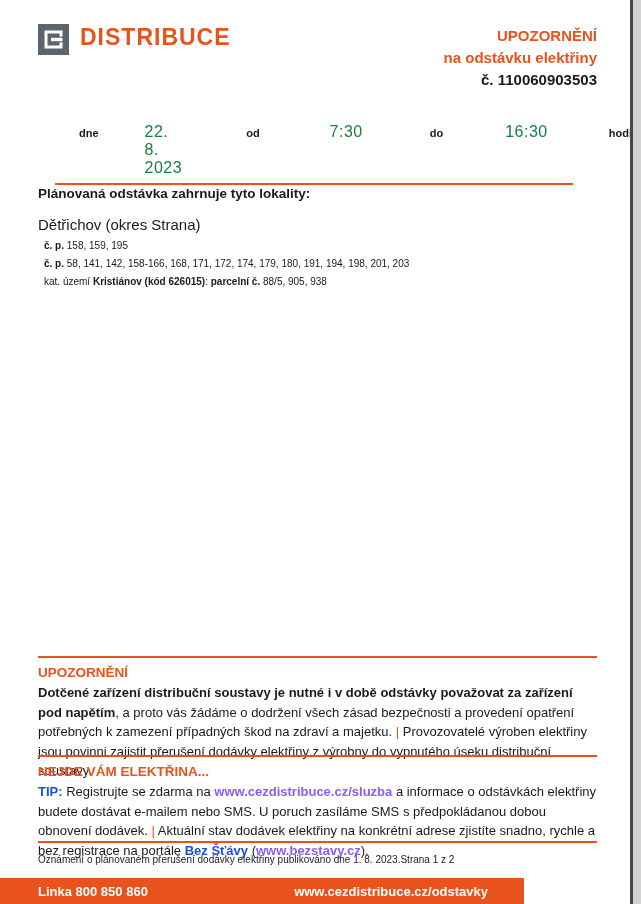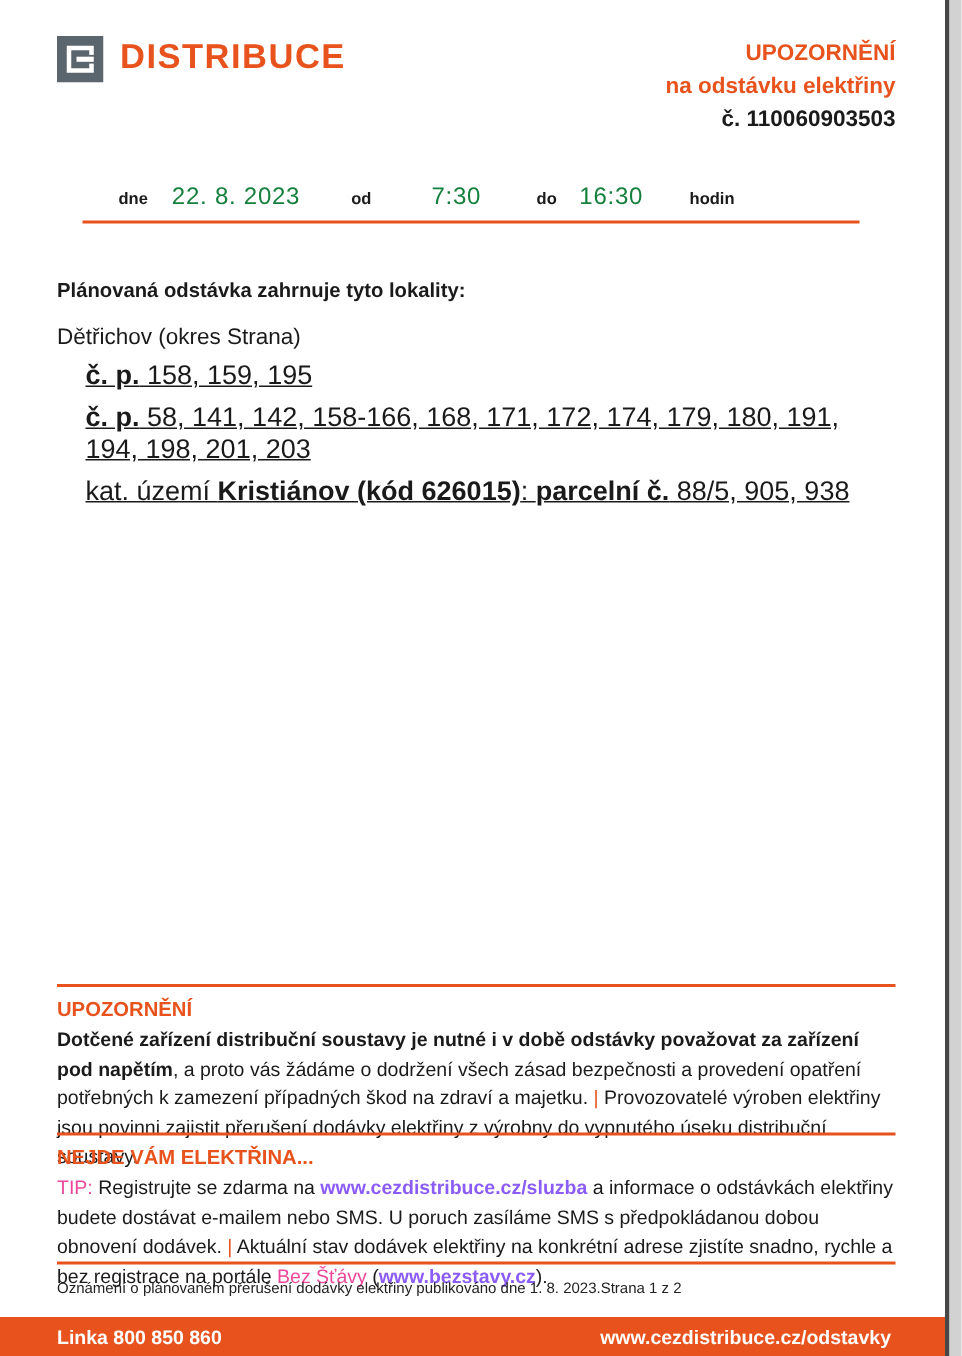--- a/index.html
+++ b/index.html
@@ -16,49 +16,49 @@
   
   .brand{position:absolute;top:24px;left:38px;display:flex;align-items:flex-start;}
   .logo-svg{width:31px;height:31px;display:block;}
   .wordmark{margin-left:11px;font-size:23px;font-weight:bold;color:#e8531d;letter-spacing:1px;}
   .header-right{position:absolute;top:25px;right:33px;text-align:right;
     font-size:15px;font-weight:bold;line-height:22px;}
   .header-right .orange{color:#e8531d;}
 
   
   .schedule{position:absolute;top:123px;left:55px;width:518px;
-    display:flex;align-items:baseline;border-bottom:2px solid #e8531d;padding-bottom:6px;}
+    display:flex;align-items:baseline;border-bottom:2px solid #e8531d;padding-bottom:6px;gap:30px;}
   .lbl{font-size:11px;font-weight:bold;color:#1a1a1a;}
   .big{font-size:16px;font-weight:normal;color:#15803d;letter-spacing:0.5px;}
   .m-dne{margin-left:24px;}  .m-date{margin-left:16px;}
   .m-od{margin-left:34px;}   .m-from{margin-left:40px;}
-  .m-do{margin-left:37px;}   .m-to{margin-left:15px;}
+  .m-do{margin-left:37px;}   .m-to{margin-left:32px;}
   .m-hodin{margin-left:31px;}
 
   
   .localities{position:absolute;top:186px;left:38px;width:559px;}
   .loc-heading{font-size:13.5px;font-weight:bold;}
   .city{font-size:15px;margin-top:15px;}
-  .detail{font-size:18px;margin-left:19px;margin-top:7px;text-decoration:underline;}
+  .detail{font-size:10px;margin-left:6px;margin-top:7px;}
   .b{font-weight:bold;}
 
   
   .section{position:absolute;left:38px;width:559px;border-top:2px solid #e8531d;padding-top:7px;}
   .sec-warning{top:656px;}
   .sec-tip{top:755px;}
   .section-heading{color:#e8531d;font-weight:bold;font-size:13.5px;}
   .para{font-size:13px;line-height:19.5px;margin-top:3px;}
   .pipe{color:#e8531d;}
   .olink{color:#8b5cf6;font-weight:bold;text-decoration:none;cursor:pointer;}
-  .obold{color:#ec4899;font-weight:normal;text-align:center;}
+  .obold{color:#1d4ed8;font-weight:bold;text-align:center;}
 
   
   .footer-note{position:absolute;top:841px;left:38px;width:559px;border-top:2px solid #e8531d;
     padding-top:11px;display:flex;justify-content:flex-start;font-size:10px;color:#222;}
-  .footer-bar{position:absolute;top:878px;left:0;width:630px;height:26px;background:#e8531d;
+  .footer-bar{position:absolute;top:878px;left:0;width:524px;height:26px;background:#e8531d;
     color:#fff;font-weight:bold;font-size:13px;display:flex;justify-content:space-between;
     align-items:center;padding:0 36px 0 38px;box-sizing:border-box;}
 </style>
 </head>
 <body>
 
 <div class="sheet">
 
   <div class="brand">
     <span>

